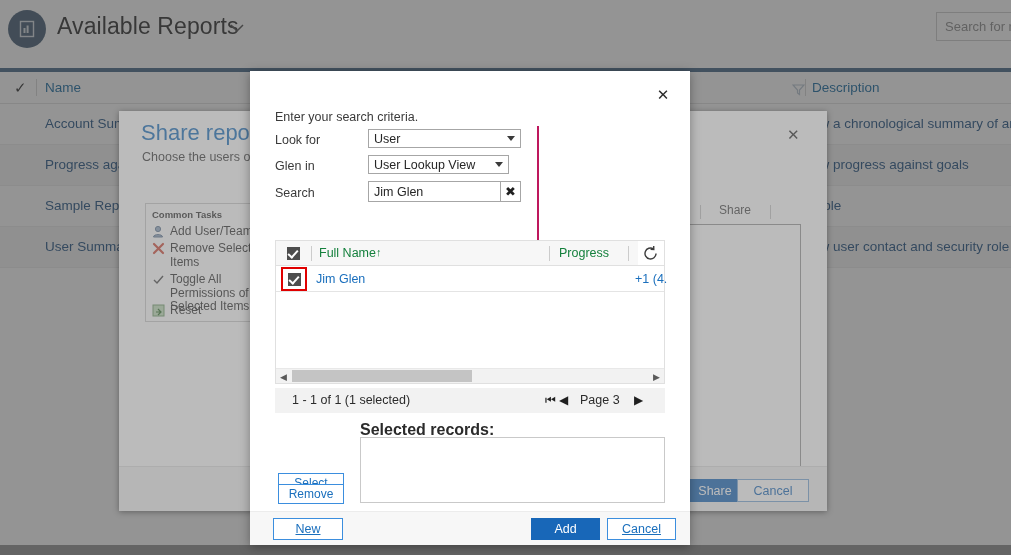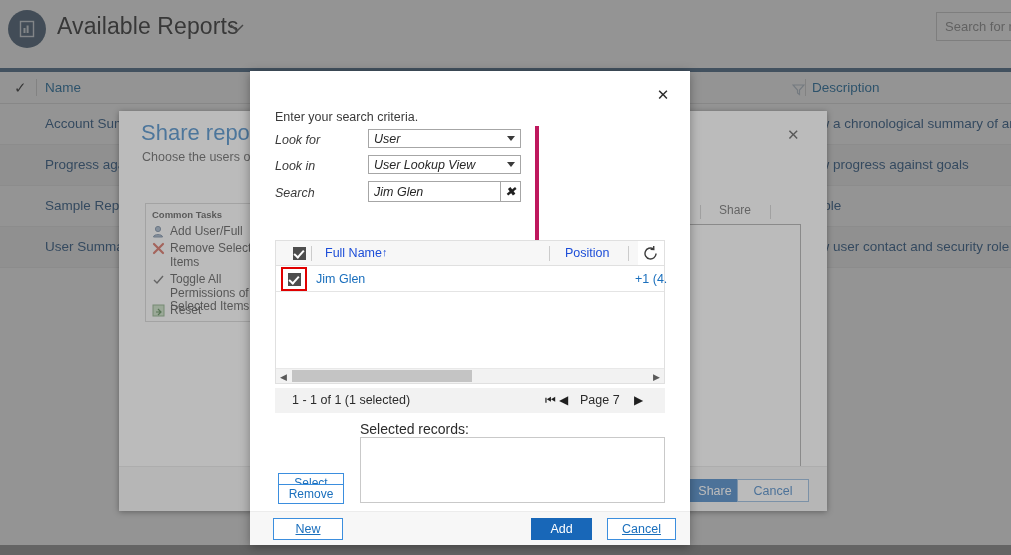--- a/index.html
+++ b/index.html
@@ -130,21 +130,21 @@
   }
   .lu-sub {
     position: absolute; left: 25px; top: 39px; font-size: 12.5px; color: #3a3a3a;
   }
   .lu-close {
     position: absolute; left: 404px; top: 15px; width: 18px; height: 18px;
     font-size: 15px; color: #2b2b2b; text-align: center; line-height: 18px; cursor: pointer;
   }
   .lu-panel {
     position: absolute; left: 25px; top: 55px; width: 264px; height: 147px;
-    border-right: 4px solid #be185d; border-bottom: 1px solid #d9d9d9; font-style: italic;
+    border-right: 2px solid #be185d; border-bottom: 1px solid #d9d9d9;
   }
   .fld-label { position: absolute; font-size: 12.5px; color: #3a3a3a; }
   .fld-ctl {
     position: absolute; height: 19px; border: 1px solid #a6a6a6; background: #ffffff;
     font-size: 12.5px; color: #262626;
   }
   .fld-ctl .v { position: absolute; left: 5px; top: 2px; }
   .caret-dn {
     position: absolute; right: 5px; top: 6px;
     width: 0; height: 0;
@@ -159,21 +159,21 @@
   }
 
   .grid-wrap {
     position: absolute; left: 275px; top: 240px; width: 390px; height: 144px;
     border: 1px solid #e0e0e0; background: #ffffff;
   }
   .grid-head-row {
     position: absolute; left: 0; top: 0; width: 388px; height: 25px;
     background: #f7f7f7; border-bottom: 1px solid #e0e0e0;
   }
-  .ghc { position: absolute; top: 5px; font-size: 12.5px; color: #1d4ed8; margin-left: 6px; }
+  .ghc { position: absolute; top: 5px; font-size: 12.5px; color: #15803d; }
   .gvsep { position: absolute; top: 5px; width: 1px; height: 15px; background: #cccccc; }
   .chk {
     display: inline-block; width: 13px; height: 13px;
     background: #4d4d4d; position: relative;
   }
   .chk::after {
     content: ""; position: absolute; left: 3px; top: 1px;
     width: 4px; height: 8px;
     border: solid #ffffff; border-width: 0 2px 2px 0;
     transform: rotate(42deg);
@@ -204,21 +204,21 @@
 
   .pager {
     position: absolute; left: 275px; top: 388px; width: 390px; height: 25px;
     background: #f2f2f2;
   }
   .pager .cnt { position: absolute; left: 17px; top: 5px; font-size: 12.5px; color: #2b2b2b; }
   .pg-ico { position: absolute; top: 5px; font-size: 12px; color: #1f1f1f; }
   .pg-txt { position: absolute; left: 305px; top: 5px; font-size: 12.5px; color: #2b2b2b; }
 
   .sel-label {
-    position: absolute; left: 360px; top: 421px; font-size: 14px; color: #2b2b2b; font-weight: normal;
+    position: absolute; left: 360px; top: 421px; font-size: 16px; color: #2b2b2b; font-weight: bold;
   }
   .sel-box {
     position: absolute; left: 360px; top: 437px; width: 305px; height: 66px;
     border: 1px solid #c9c9c9; background: #ffffff;
   }
   .sbtn {
     position: absolute; height: 20px; width: 66px;
     border: 1px solid #3b8ede; background: #ffffff;
     color: #1a6fbd; font-size: 12px;
     display: flex; align-items: center; justify-content: center; cursor: pointer;
@@ -315,21 +315,21 @@
     <div class="ct-panel">
       <div class="ct-head">Common Tasks</div>
 
       <div class="ct-item" style="top:21px;">
         <span class="ct-ico">
           <svg width="13" height="13" viewBox="0 0 13 13">
             <circle cx="6" cy="4" r="2.6" fill="#8fa6c0" stroke="#5b7390" stroke-width="1"></circle>
             <path d="M1.5 12 C1.5 8.8 10.5 8.8 10.5 12 Z" fill="#8fa6c0" stroke="#5b7390" stroke-width="1"></path>
           </svg>
         </span>
-        <span class="txt">Add User/Full</span>
+        <span class="txt">Add User/Team</span>
       </div>
 
       <div class="ct-item" style="top:38px;">
         <span class="ct-ico">
           <svg width="13" height="13" viewBox="0 0 13 13">
             <path d="M2 2 L11 11 M11 2 L2 11" stroke="#cf4a3a" stroke-width="2.2" stroke-linecap="round"></path>
           </svg>
         </span>
         <span class="txt">Remove Selected Items</span>
       </div>
@@ -371,43 +371,43 @@
     <div class="lu-sub">Enter your search criteria.</div>
     <div class="lu-close">✕</div>
 
     <div class="lu-panel">
       <div class="fld-label" style="left:0; top:7px;">Look for</div>
       <div class="fld-ctl" style="left:93px; top:3px; width:153px;">
         <span class="v">User</span>
         <span class="caret-dn"></span>
       </div>
 
-      <div class="fld-label" style="left:0; top:33px;">Look in</div>
-      <div class="fld-ctl" style="left:93px; top:29px; width:153px;">
+      <div class="fld-label" style="left:0; top:33px;">Glen in</div>
+      <div class="fld-ctl" style="left:93px; top:29px; width:141px;">
         <span class="v">User Lookup View</span>
         <span class="caret-dn"></span>
       </div>
 
       <div class="fld-label" style="left:0; top:60px;">Search</div>
       <div class="fld-ctl" style="left:93px; top:55px; width:153px; height:21px;">
         <span class="v" style="top:3px;">Jim Glen</span>
         <span class="clr-btn">✖</span>
       </div>
     </div>
 
     <div class="grid-wrap" style="left:25px; top:169px;">
       <div class="grid-head-row">
         <div class="ghc" style="left:11px; top:6px;">
           <span class="chk"></span>
         </div>
         <div class="gvsep" style="left:35px;"></div>
         <div class="ghc" style="left:43px;">Full Name</div>
         <div class="ghc" style="left:100px; font-size:11px;">↑</div>
         <div class="gvsep" style="left:273px;"></div>
-        <div class="ghc" style="left:283px;">Position</div>
+        <div class="ghc" style="left:283px;">Progress</div>
         <div class="gvsep" style="left:352px;"></div>
         <div class="refresh-cell">
           <svg width="17" height="17" viewBox="0 0 17 17" style="position:absolute;left:4px;top:4px;">
             <path d="M14 8.5 A5.5 5.5 0 1 1 11.4 3.8" fill="none" stroke="#3c3c3c" stroke-width="1.4"></path>
             <path d="M11.7 1 L11.8 4.4 L8.6 4.2" fill="none" stroke="#3c3c3c" stroke-width="1.4"></path>
           </svg>
         </div>
       </div>
 
       <div class="grid-row">
@@ -423,34 +423,34 @@
         <div class="arr" style="left:4px;">◀</div>
         <div class="thumb"></div>
         <div class="arr" style="right:4px;">▶</div>
       </div>
     </div>
 
     <div class="pager" style="left:25px; top:317px;">
       <div class="cnt">1 - 1 of 1 (1 selected)</div>
       <div class="pg-ico" style="left:270px;">⏮</div>
       <div class="pg-ico" style="left:284px;">◀</div>
-      <div class="pg-txt" style="left:305px;">Page 7</div>
+      <div class="pg-txt" style="left:305px;">Page 3</div>
       <div class="pg-ico" style="left:359px;">▶</div>
     </div>
 
     <div class="sel-label" style="left:110px; top:350px;">Selected records:</div>
     <div class="sel-box" style="left:110px; top:366px;"></div>
 
     <div class="sbtn" style="left:28px; top:386px;margin-top:16px;">Select</div>
     <div class="sbtn" style="left:28px; top:413px;">Remove</div>
 
     <div class="lu-footer">
       <div class="fbtn outline" style="left:23px; width:70px;">
         <span class="u">New</span>
       </div>
-      <div class="fbtn primary" style="left:281px; width:61px;">Add</div>
+      <div class="fbtn primary" style="left:281px; width:69px;">Add</div>
       <div class="fbtn outline" style="left:357px; width:69px;">
         <span class="u">Cancel</span>
       </div>
     </div>
   </div>
 
 </div>
 
 </body></html>

